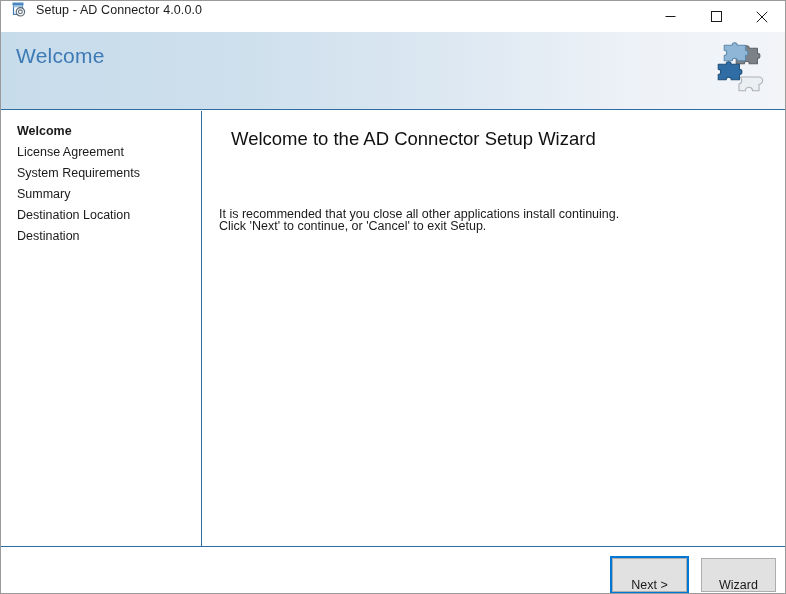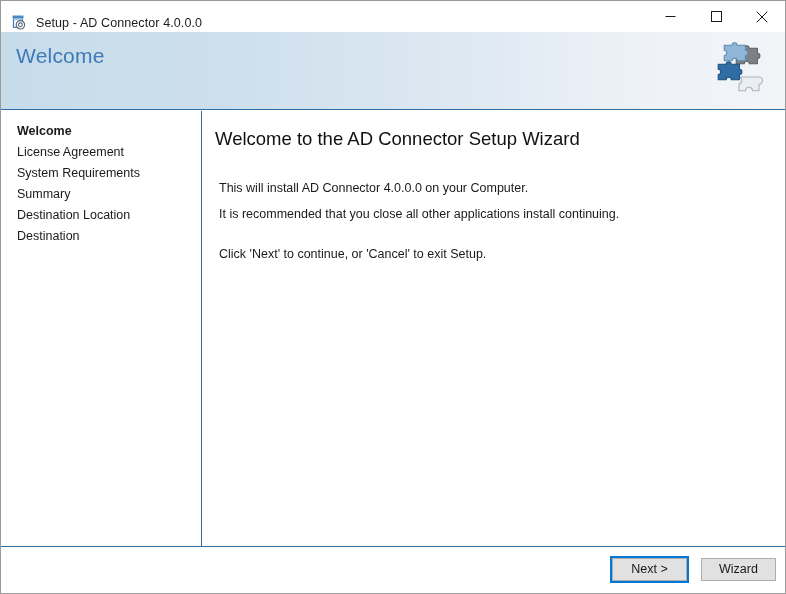--- a/index.html
+++ b/index.html
@@ -23,21 +23,21 @@
   }
 
   
   #titlebar {
     position: absolute;
     left: 0; top: 0;
     width: 784px;
     height: 31px;
     background: #ffffff;
     display: flex;
-    align-items: flex-end;
+    align-items: flex-start;
   }
   #title-left {
     display: flex;
     align-items: center;
     padding-left: 9px;
     flex: 1 1 auto;
     min-width: 0;
   }
   #app-icon {
     width: 18px;
@@ -126,37 +126,37 @@
 
   #content {
     position: absolute;
     left: 202px; top: 0;
     width: 582px;
     height: 435px;
     box-sizing: border-box;
   }
   #content-heading {
     position: absolute;
-    left: 12px;
+    left: 28px;
     top: 17px;
     font-size: 18.5px;
     color: #111111;
     font-weight: normal;
     white-space: nowrap;
   }
   .content-para {
     position: absolute;
     left: 16px;
     font-size: 12.5px;
     color: #1a1a1a;
     white-space: nowrap;
   }
   #para-0 { top: 70px; }
   #para-1 { top: 96px; }
-  #para-2 { top: 136px; }
+  #para-2 { top: 108px; }
 
   
   #footer {
     position: absolute;
     left: 0; top: 547px;
     width: 784px;
     height: 45px;
     background: #ffffff;
     display: flex;
     align-items: flex-start;
@@ -166,21 +166,21 @@
     padding-right: 9px;
   }
   .btn {
     font-family: "Liberation Sans", sans-serif;
     font-size: 12.5px;
     color: #1a1a1a;
     background: #e1e1e1;
     border: 1px solid #adadad;
     height: 23px;
     width: 75px;
-    padding: 0;
+    padding: 16px;
     cursor: default;
     box-sizing: border-box;
     text-align: center;
     line-height: 21px;
   }
   .btn-default {
     outline: 2px solid #0078d7;
     outline-offset: 0px;
     margin-right: 14px;
   }
@@ -246,21 +246,20 @@
       <div class="nav-item current">Welcome</div>
       <div class="nav-item">License Agreement</div>
       <div class="nav-item">System Requirements</div>
       <div class="nav-item">Summary</div>
       <div class="nav-item">Destination Location</div>
       <div class="nav-item">Destination</div>
     </div>
 
     <div id="content">
       <div id="content-heading">Welcome to the AD Connector Setup Wizard</div>
-      <div class="content-para" id="para-0">This will install AD Connector 4.0.0.0 on your Computer.</div>
       <div class="content-para" id="para-1">It is recommended that you close all other applications install continuing.</div>
       <div class="content-para" id="para-2">Click 'Next' to continue, or 'Cancel' to exit Setup.</div>
     </div>
 
   </div>
 
   <div id="footer">
     <button class="btn btn-default">Next &gt;</button>
     <button class="btn">Wizard</button>
   </div>

